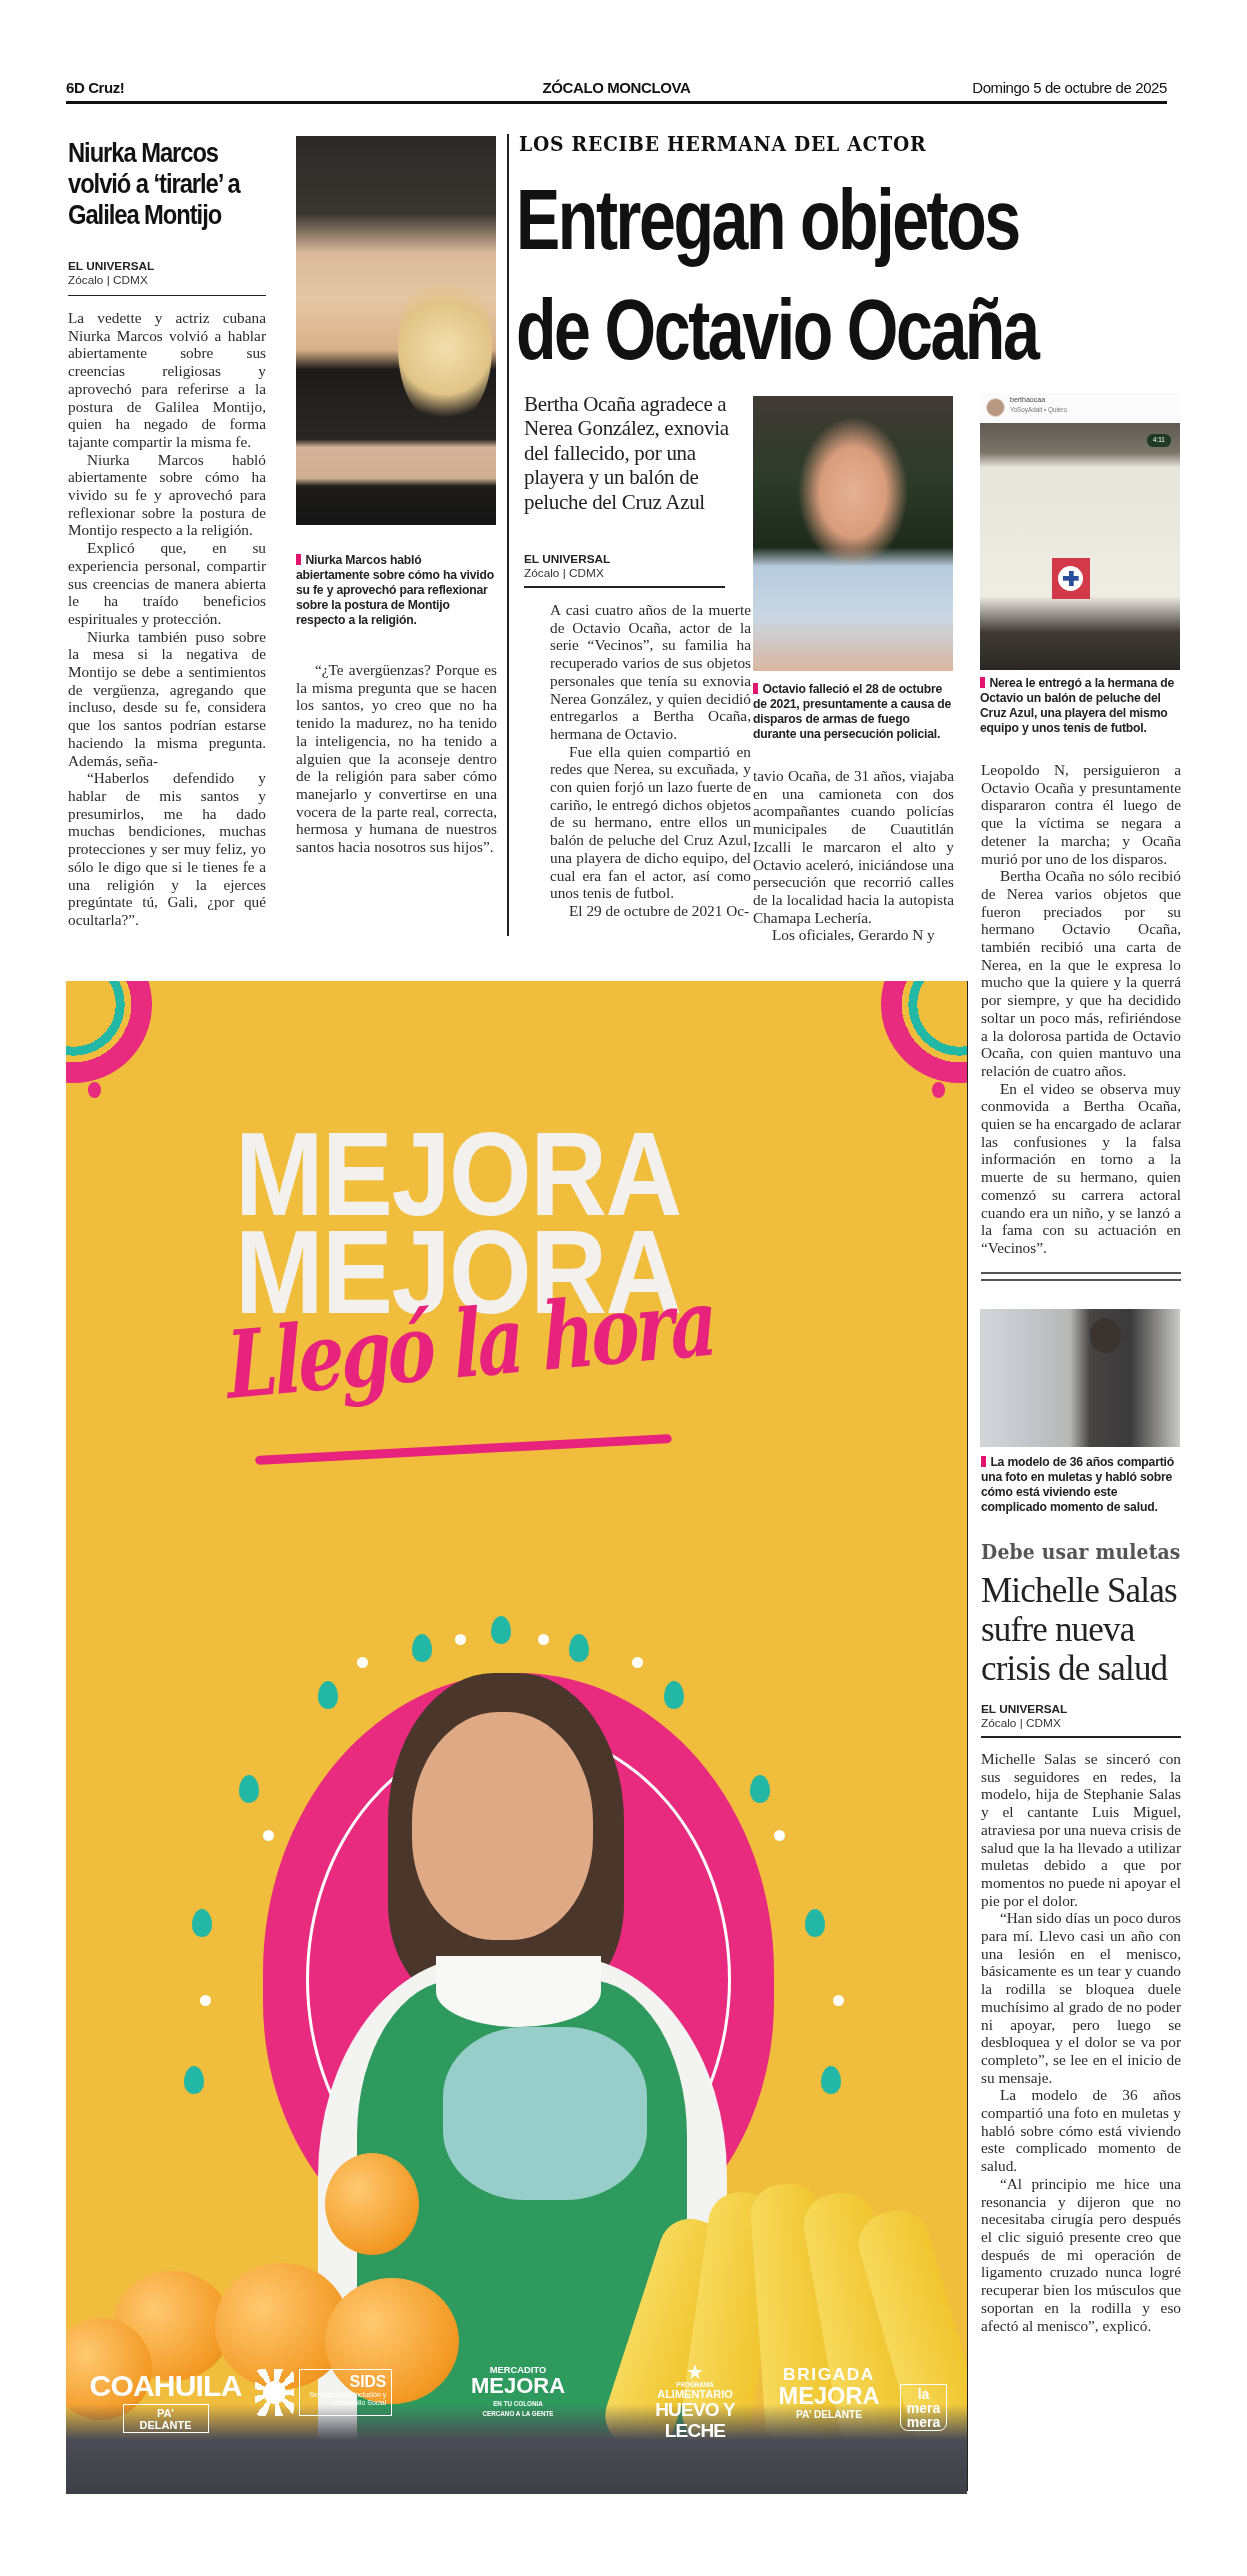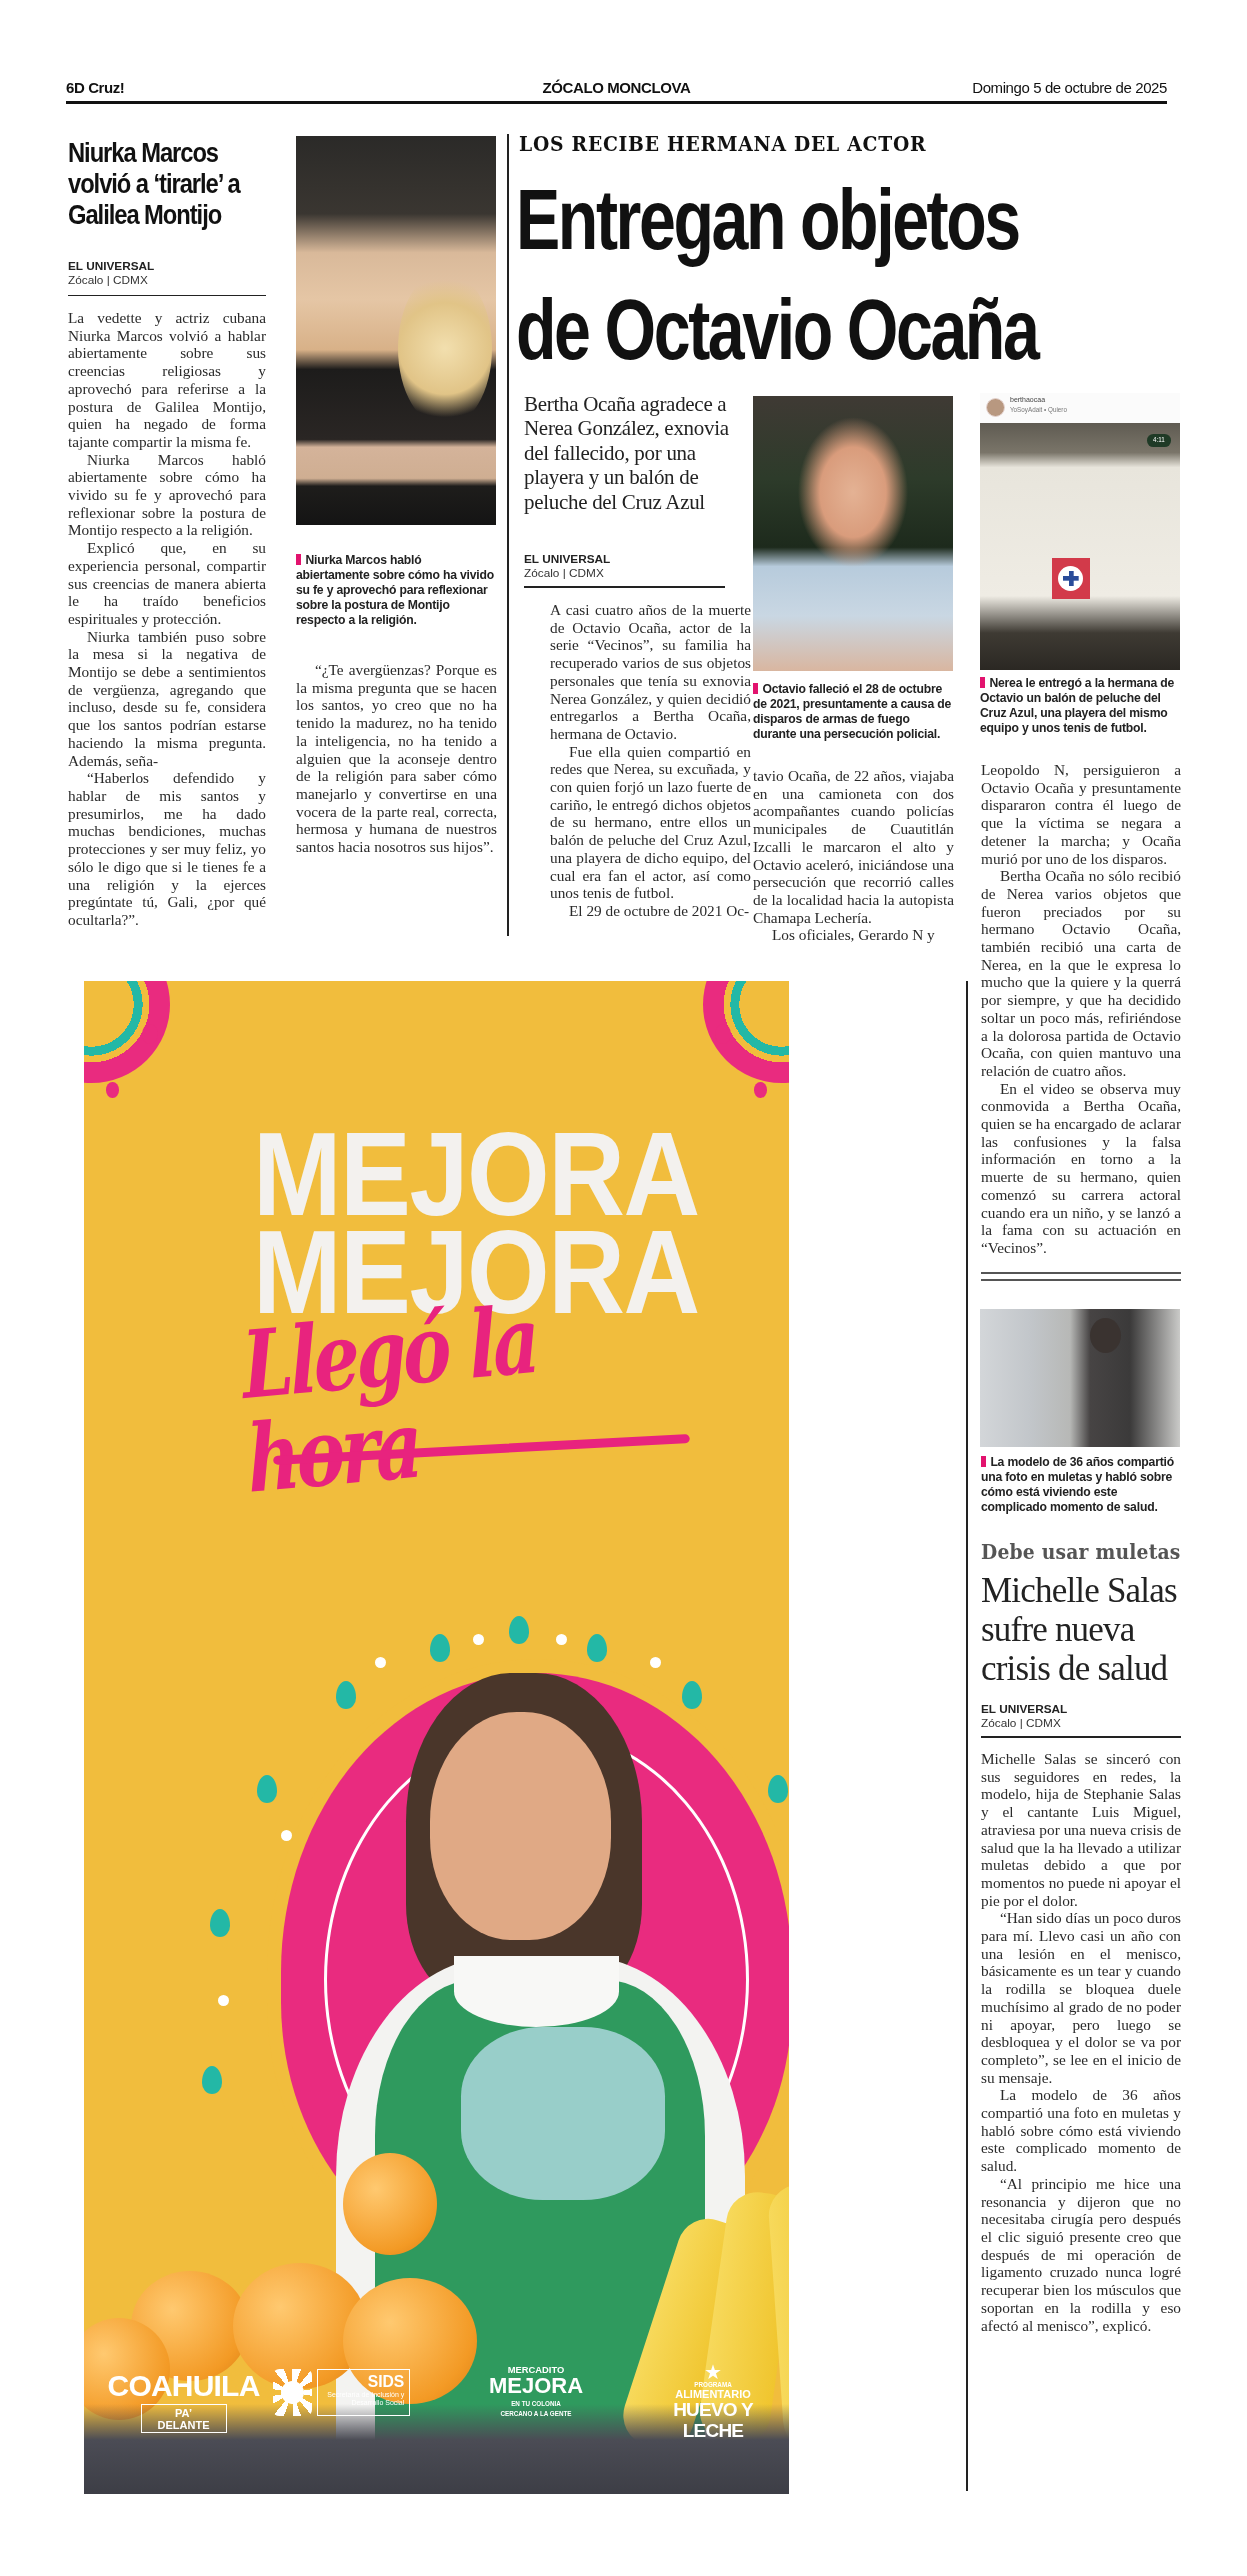--- a/index.html
+++ b/index.html
@@ -50,21 +50,21 @@
   .photo-shirt .avatar { position: absolute; left: 6.3px; top: 4.7px; width: 19px; height: 19px; border-radius: 50%; background: #b89880; border: 1.6px solid #e5d4d0; }
   .photo-shirt .uname { position: absolute; left: 30px; top: 3.1px; font-family: "Liberation Sans", sans-serif; font-size: 7px; color: #444; }
   .photo-shirt .usub { position: absolute; left: 30px; top: 13.4px; font-family: "Liberation Sans", sans-serif; font-size: 6.3px; color: #777; }
   .photo-shirt .img { position: absolute; left: 0; top: 30px; width: 100%; height: 247px; background: linear-gradient(180deg, #5f5b52 0%, #7a7569 12%, #e8e5dc 18%, #efece4 70%, #3e3a33 85%, #2b2823 100%); }
   .photo-shirt .badge { position: absolute; right: 9.4px; top: 41px; width: 23.6px; height: 12.6px; border-radius: 6.3px; background: #1f3a26; color: #fff; font-family: "Liberation Sans", sans-serif; font-size: 6.3px; text-align: center; line-height: 12.6px; }
   .photo-shirt .crest { position: absolute; left: 72px; top: 165px; width: 38px; height: 41px; background: #d23a4a; }
   .photo-shirt .crest::before { content: ""; position: absolute; left: 6.3px; top: 7.9px; width: 25px; height: 25px; border-radius: 50%; background: #fff; }
   .photo-shirt .crest::after { content: ""; position: absolute; left: 11px; top: 12.6px; width: 15.7px; height: 15.7px; background: linear-gradient(#2a4c9a,#2a4c9a) center/4.7px 15.7px no-repeat, linear-gradient(#2a4c9a,#2a4c9a) center/15.7px 4.7px no-repeat; }
 
   
-  .ad { position: absolute; left: 84px; top: 981px; width: 705px; height: 1513px; background: #f1bd3d; overflow: hidden; }
+  .ad { position: absolute; left: 66px; top: 981px; width: 901px; height: 1513px; background: #f1bd3d; overflow: hidden; }
   .ad .flower { position: absolute; width: 157px; height: 157px; border-radius: 50%; }
   .ad .fl-left { left: -71px; top: -55px; background: radial-gradient(circle at 50% 50%, #f1bd3d 0 38%, #23b8a6 38% 46%, #f1bd3d 46% 52%, #e92b7f 52% 80%, transparent 80%); }
   .ad .fl-right { right: -71px; top: -55px; background: radial-gradient(circle at 50% 50%, #f1bd3d 0 38%, #23b8a6 38% 46%, #f1bd3d 46% 52%, #e92b7f 52% 80%, transparent 80%); }
   .ad .dot { position: absolute; border-radius: 50%; background: #e92b7f; }
 
   .mejora { position: absolute; left: 169px; font-family: "Liberation Sans", sans-serif; font-weight: bold; font-size: 118px; line-height: 118px; letter-spacing: -1.6px; color: #f3f1ee; transform: scaleX(0.9); transform-origin: left; }
   .mejora-1 { top: 134px; }
   .mejora-2 { top: 232px; }
   .llego { position: absolute; left: 161px; top: 338px; font-family: "DejaVu Serif", serif; font-style: italic; font-weight: bold; font-size: 93px; line-height: 94px; color: #e8237e; letter-spacing: -4.7px; transform: scaleX(0.78) rotate(-4deg); transform-origin: left; }
   .llego-under { position: absolute; left: 189px; top: 464px; width: 417px; height: 9.4px; background: #e8237e; border-radius: 4.7px; transform: rotate(-3deg); }
@@ -169,21 +169,21 @@
   <p class="noindent">A casi cuatro años de la muerte de Octavio Ocaña, actor de la serie “Vecinos”, su familia ha recuperado varios de sus objetos personales que tenía su exnovia Nerea González, y quien decidió entregarlos a Bertha Ocaña, hermana de Octavio.</p>
   <p>Fue ella quien compartió en redes que Nerea, su excuñada, y con quien forjó un lazo fuerte de cariño, le entregó dichos objetos de su hermano, entre ellos un balón de peluche del Cruz Azul, una playera de dicho equipo, del cual era fan el actor, así como unos tenis de futbol.</p>
   <p>El 29 de octubre de 2021 Oc-</p>
 </div>
 
 <div class="photo photo-octavio"></div>
 <div class="abs caption" style="left:753px; top:682px; width:201px;">
   <span class="mark"></span><span>Octavio falleció el 28 de octubre de 2021, presuntamente a causa de disparos de armas de fuego durante una persecución policial.</span>
 </div>
 <div class="abs body-text" style="left:753px; top:767px; width:201px;">
-  <p class="noindent">tavio Ocaña, de 22 años, viajaba en una camioneta con dos acompañantes cuando policías municipales de Cuautitlán Izcalli le marcaron el alto y Octavio aceleró, iniciándose una persecución que recorrió calles de la localidad hacia la autopista Chamapa Lechería.</p>
+  <p class="noindent">tavio Ocaña, de 31 años, viajaba en una camioneta con dos acompañantes cuando policías municipales de Cuautitlán Izcalli le marcaron el alto y Octavio aceleró, iniciándose una persecución que recorrió calles de la localidad hacia la autopista Chamapa Lechería.</p>
   <p>Los oficiales, Gerardo N y</p>
 </div>
 
 <div class="photo photo-shirt">
   <div class="top-bar">
     <div class="avatar"></div>
     <div class="uname">berthaocaa</div>
     <div class="usub">YoSoyAdait • Quiero</div>
   </div>
   <div class="img"></div>

